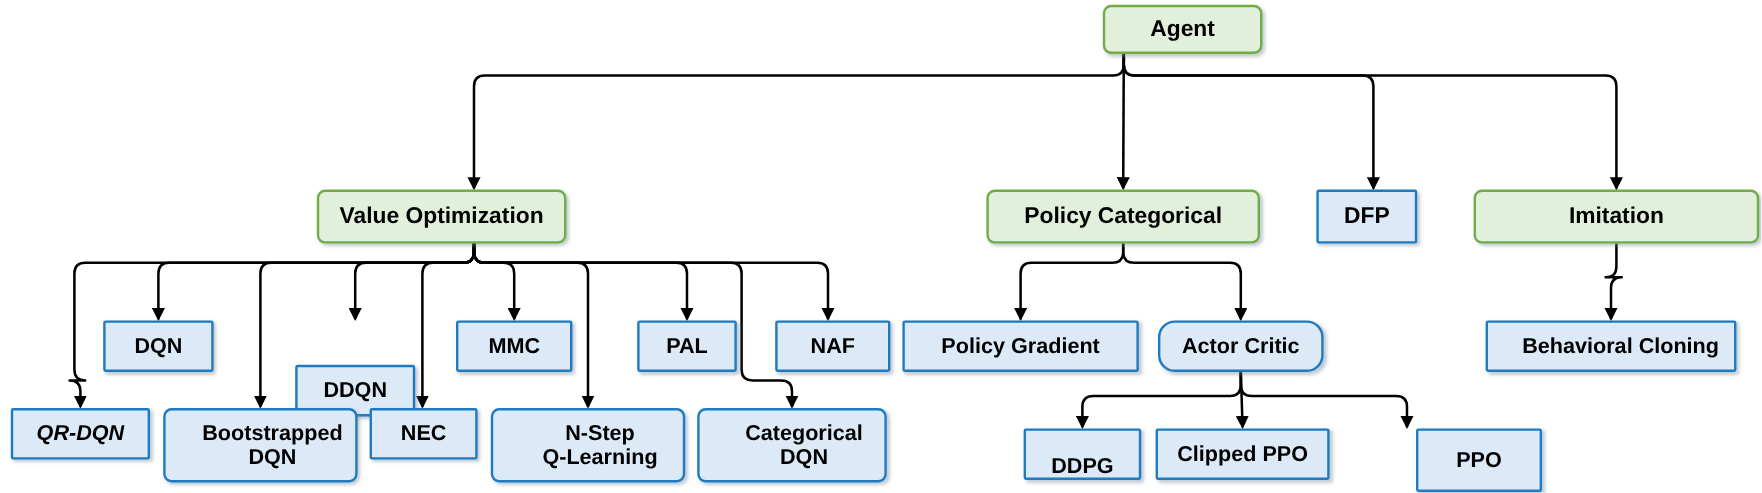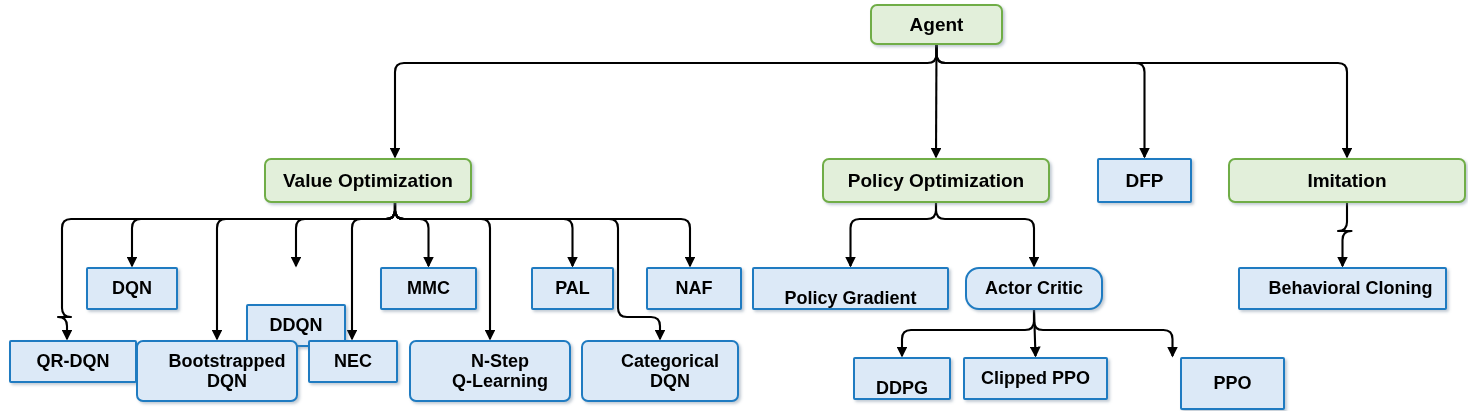--- a/index.html
+++ b/index.html
@@ -85,60 +85,60 @@
         <path d="M 936 203 L 936 210 Q 936 219 927 219 L 859.5 219 Q 850.5 219 850.5 228 L 850.5 266" marker-end="url(#arrow)"></path>
         <path d="M 936 203 L 936 210 Q 936 219 945 219 L 1025 219 Q 1034 219 1034 228 L 1034 266" marker-end="url(#arrow)"></path>
         <path d="M 1347 203 L 1347 222 Q 1347 231 1338 231 L 1351.5 231 Q 1342.5 231 1342.5 240 L 1342.5 266" marker-end="url(#arrow)"></path>
         <path d="M 1034 310 L 1034 321 Q 1034 330 1025 330 L 911 330 Q 902 330 902 339 L 902 356" marker-end="url(#arrow)"></path>
         <path d="M 1034 310 L 1035.5 356" marker-end="url(#arrow)"></path>
         <path d="M 1034 310 L 1034 321 Q 1034 330 1043 330 L 1163.5 330 Q 1172.5 330 1172.5 339 L 1172.5 356" marker-end="url(#arrow)"></path>
       </g>
   </svg>
 
   <div id="nodes-layer">
-      <div class="node green" style="left: 870px; top: 4px; width: 133px; height: 41px; font-size: 19px;">
+      <div class="node green" style="left: 919px; top: 4px; width: 133px; height: 41px; font-size: 19px;">
         <span class="lbl">Agent</span>
       </div>
       <div class="node green" style="left: 264px; top: 158px; width: 208px; height: 45px; font-size: 19px;">
         <span class="lbl">Value Optimization</span>
       </div>
       <div class="node green" style="left: 822px; top: 158px; width: 228px; height: 45px; font-size: 19px;">
-        <span class="lbl">Policy Optimization</span>
+        <span class="lbl">Policy Categorical</span>
       </div>
-      <div class="node blue" style="left: 1097px; top: 158px; width: 95px; height: 45px; font-size: 19px;">
+      <div class="node blue" style="left: 1097px; top: 158px; width: 84px; height: 45px; font-size: 19px;">
         <span class="lbl">DFP</span>
       </div>
       <div class="node green" style="left: 1228px; top: 158px; width: 238px; height: 45px; font-size: 19px;">
         <span class="lbl">Imitation</span>
       </div>
       <div class="node blue" style="left: 86px; top: 267px; width: 92px; height: 43px; font-size: 18px;">
         <span class="lbl">DQN</span>
       </div>
       <div class="node blue" style="left: 246px; top: 267px; width: 100px; height: 43px; font-size: 18px; margin-top: 37px;">
         <span class="lbl">DDQN</span>
       </div>
       <div class="node blue" style="left: 380px; top: 267px; width: 97px; height: 43px; font-size: 18px;">
         <span class="lbl">MMC</span>
       </div>
       <div class="node blue" style="left: 531px; top: 267px; width: 83px; height: 43px; font-size: 18px;">
         <span class="lbl">PAL</span>
       </div>
       <div class="node blue" style="left: 646px; top: 267px; width: 96px; height: 43px; font-size: 18px;">
         <span class="lbl">NAF</span>
       </div>
-      <div class="node blue" style="left: 752px; top: 267px; width: 197px; height: 43px; font-size: 18px; align-items: flex-end;">
+      <div class="node blue" style="left: 752px; top: 267px; width: 197px; height: 43px; font-size: 18px;">
         <span class="lbl">Policy Gradient</span>
       </div>
       <div class="node blue" style="left: 965px; top: 267px; width: 138px; height: 43px; font-size: 18px; border-radius: 14px;">
         <span class="lbl">Actor Critic</span>
       </div>
       <div class="node blue" style="left: 1238px; top: 267px; width: 209px; height: 43px; font-size: 18px; padding-left: 16px;">
         <span class="lbl">Behavioral Cloning</span>
       </div>
-      <div class="node blue" style="left: 9px; top: 340px; width: 128px; height: 43px; font-size: 18px;">
+      <div class="node blue" style="left: 9px; top: 340px; width: 116px; height: 43px; font-size: 18px; font-style: italic;">
         <span class="lbl">QR-DQN</span>
       </div>
       <div class="node blue round" style="left: 136px; top: 340px; width: 162px; height: 62px; font-size: 18px;">
         <span class="lbl">Bootstrapped
 DQN</span>
       </div>
       <div class="node blue" style="left: 308px; top: 340px; width: 90px; height: 43px; font-size: 18px;">
         <span class="lbl">NEC</span>
       </div>
       <div class="node blue round" style="left: 409px; top: 340px; width: 162px; height: 62px; font-size: 18px;">

